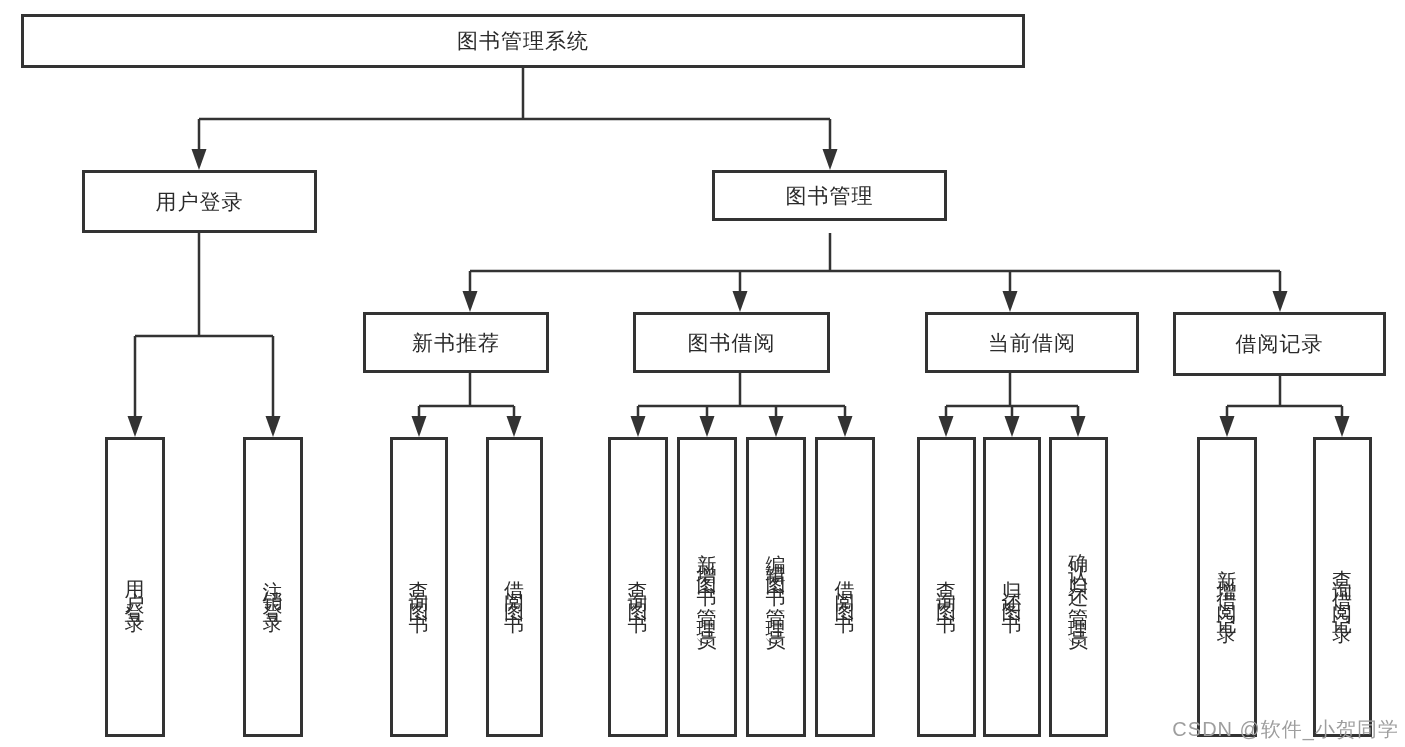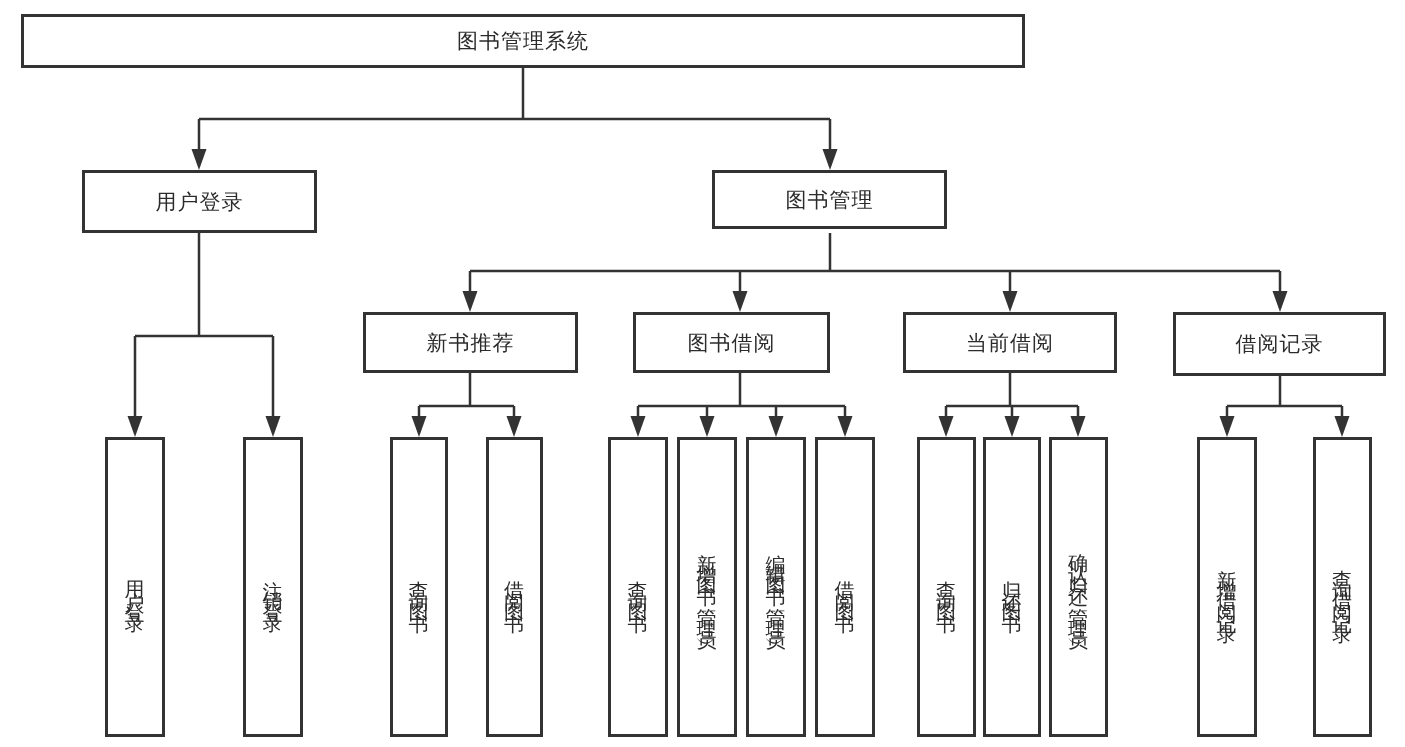--- a/index.html
+++ b/index.html
@@ -58,31 +58,31 @@
     </g>
   </svg>
 
   <div class="box" style="left:21px;top:14px;width:1004px;height:54px">
     <span class="lbl">图书管理系统</span>
   </div>
 
   <div class="box" style="left:82px;top:170px;width:235px;height:63px">
     <span class="lbl">用户登录</span>
   </div>
-  <div class="box" style="left:712px;top:170px;width:235px;height:59px">
+  <div class="box" style="left:712px;top:170px;width:235px;height:51px">
     <span class="lbl">图书管理</span>
   </div>
 
-  <div class="box" style="left:363px;top:312px;width:215px;height:61px">
+  <div class="box" style="left:363px;top:312px;width:186px;height:61px">
     <span class="lbl">新书推荐</span>
   </div>
   <div class="box" style="left:633px;top:312px;width:197px;height:61px">
     <span class="lbl">图书借阅</span>
   </div>
-  <div class="box" style="left:903px;top:312px;width:214px;height:61px">
+  <div class="box" style="left:925px;top:312px;width:214px;height:61px">
     <span class="lbl">当前借阅</span>
   </div>
   <div class="box" style="left:1173px;top:312px;width:213px;height:64px">
     <span class="lbl">借阅记录</span>
   </div>
 
   <div class="box leaf" style="left:105px;top:437px;width:60px;height:300px">
     <span class="vtext">用户登录</span>
   </div>
   <div class="box leaf" style="left:243px;top:437px;width:60px;height:300px">
@@ -119,14 +119,15 @@
     <span class="vtext">确认归还（管理员）</span>
   </div>
 
   <div class="box leaf" style="left:1197px;top:437px;width:60px;height:300px">
     <span class="vtext">新增借阅记录</span>
   </div>
   <div class="box leaf" style="left:1313px;top:437px;width:59px;height:300px">
     <span class="vtext">查询借阅记录</span>
   </div>
 
+  <div class="watermark">CSDN @软件_小贺同学</div>
 
 </div>
 
 </body></html>

